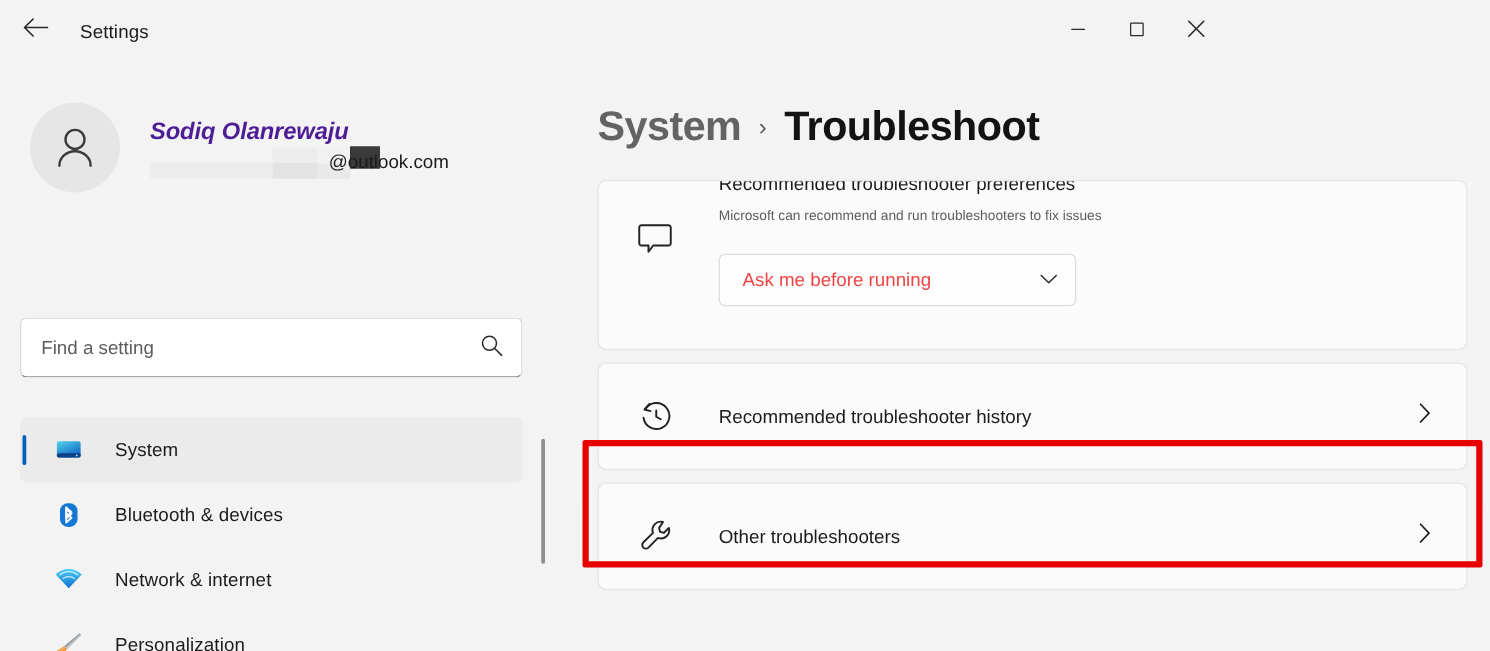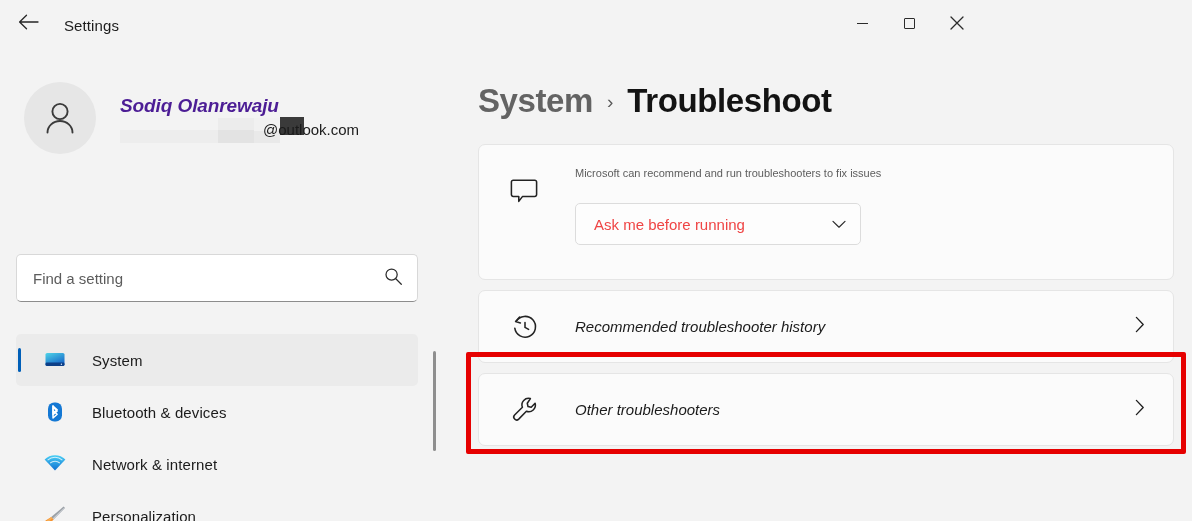--- a/index.html
+++ b/index.html
@@ -274,26 +274,25 @@
     align-items: center;
     justify-content: space-between;
     padding: 0 14px 0 18px;
   }
   .dropdown-value {
     font-size: 15px;
     color: #ef4444;
   }
 
   .card-row {
-    height: 73px;
+    height: 86px;
     display: flex;
     align-items: center;
     padding: 0 22px 0 30px;
     margin-bottom: 10px;
-    font-style: italic;
   }
   .row-icon {
     width: 32px; height: 32px;
     flex: 0 0 auto;
     display: flex; align-items: center; justify-content: center;
   }
   .row-label {
     margin-left: 34px;
     font-size: 15px;
     color: #1b1b1b;
@@ -448,20 +447,21 @@
 
   <div class="cards">
 
     <div class="card card-prefs">
       <div class="card-prefs-inner">
         <span class="prefs-icon">
           <svg width="30" height="30" viewBox="0 0 30 30">
             <path d="M4.2 3.2 H25.8 a1.8 1.8 0 0 1 1.8 1.8 V17.6 a1.8 1.8 0 0 1 -1.8 1.8 H13.6 L9.8 24.4 L9.8 19.4 H4.2 a1.8 1.8 0 0 1 -1.8 -1.8 V5 a1.8 1.8 0 0 1 1.8 -1.8 Z" fill="none" stroke="#232323" stroke-width="1.55" stroke-linejoin="round"></path>
           </svg>
         </span>
+        <div class="prefs-title">Recommended troubleshooter preferences</div>
         <div class="prefs-desc">Microsoft can recommend and run troubleshooters to fix issues</div>
 
         <div class="dropdown">
           <span class="dropdown-value">Ask me before running</span>
           <span>
             <svg width="14" height="9" viewBox="0 0 14 9">
               <path d="M1 1.4 L7 7.2 L13 1.4" fill="none" stroke="#2e2e2e" stroke-width="1.25" stroke-linecap="round" stroke-linejoin="round"></path>
             </svg>
           </span>
         </div>

